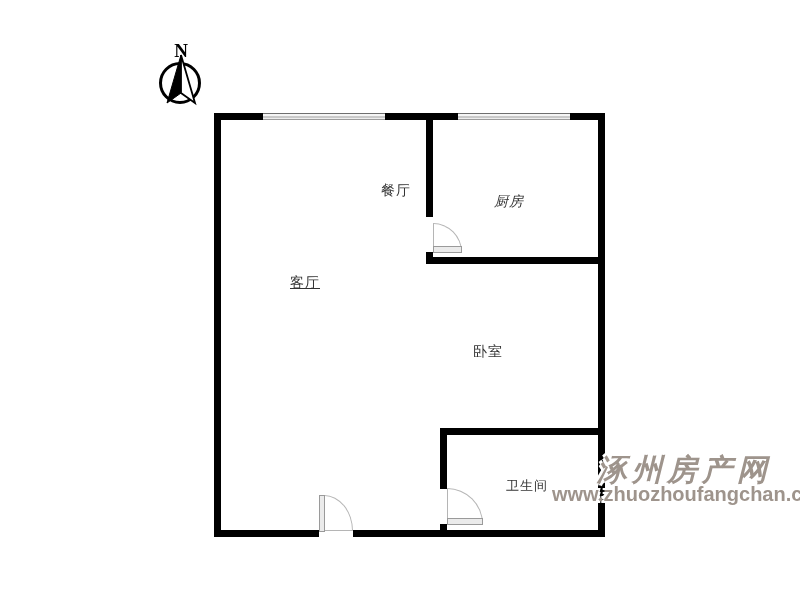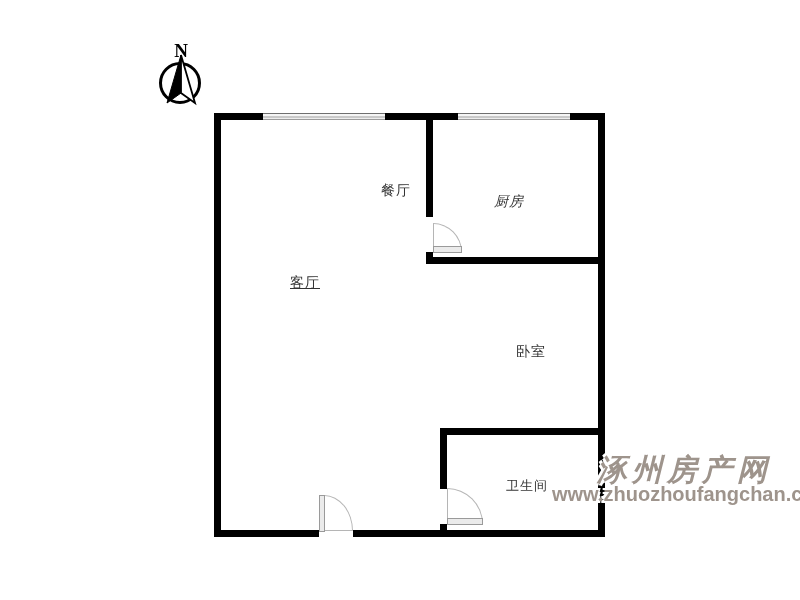--- a/index.html
+++ b/index.html
@@ -86,17 +86,17 @@
 
 <div class="door-arc" style="left:447px;top:488px;width:36px;height:36px;"></div>
 <div class="door-leaf" style="left:447px;top:518px;width:36px;height:7px;"></div>
 
 <div class="door-arc" style="left:324px;top:495px;width:29px;height:36px;"></div>
 <div class="door-leaf" style="left:319px;top:495px;width:6px;height:37px;"></div>
 
 <div class="room-label" style="left:345px;top:182px;margin-left:36px;">餐厅</div>
 <div class="room-label" style="left:494px;top:193px;font-style:italic;">厨房</div>
 <div class="room-label" style="left:290px;top:274px;text-decoration:underline;">客厅</div>
-<div class="room-label" style="left:473px;top:343px;margin-left:43px;">卧室</div>
+<div class="room-label" style="left:473px;top:343px;">卧室</div>
 <div class="room-label" style="left:506px;top:477px;font-size:13px;">卫生间</div>
 
 <div class="watermark-line1">涿州房产网</div>
 <div class="watermark-line2">www.zhuozhoufangchan.com</div>
 
 </body></html>

